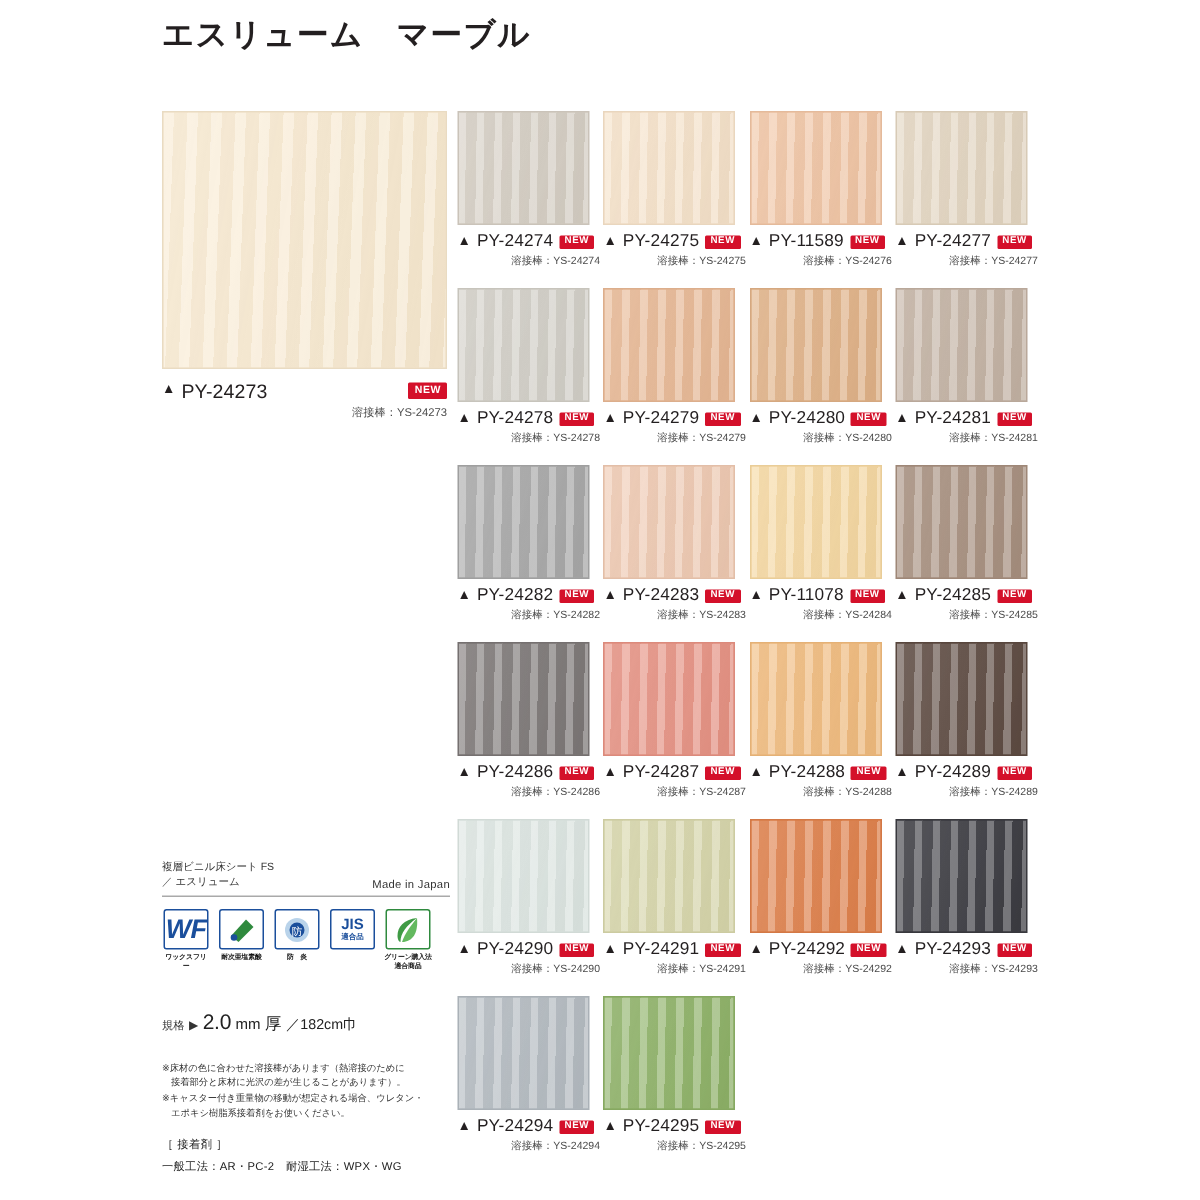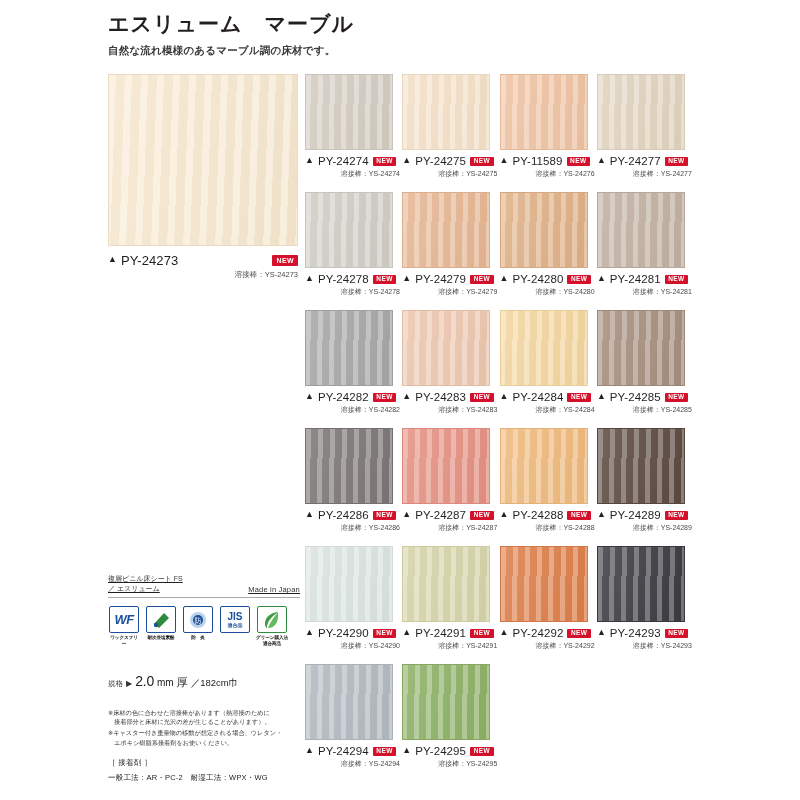--- a/index.html
+++ b/index.html
@@ -79,39 +79,39 @@
   .hero .badge-new { position: absolute; right: 0; top: 2px; font-size: 7px; padding: 2px 4px 1.5px; }
   .weld {
     font-size: 7px; color: #4a4a4a; margin-top: 2px; letter-spacing: 0; text-align: right;
   }
   .hero .weld { font-size: 7.5px; }
 
   
   .info { position: absolute; left: 108px; top: 574px; width: 192px; }
   .info-top {
     display: flex; justify-content: space-between; align-items: flex-end;
-    border-bottom: 1px solid #a9a9a9; padding-bottom: 3px; text-decoration: underline;
+    border-bottom: 1px solid #a9a9a9; padding-bottom: 3px;
   }
   .prodtype { font-size: 7px; color: #333; line-height: 1.45; }
   .madein { font-size: 7.5px; color: #333; letter-spacing: .2px; }
 
   .icons { display: flex; gap: 5px; margin-top: 8px; }
   .icon-wrap { width: 32px; text-align: center; }
   .icon-box {
     width: 30px; height: 27px; margin: 0 auto;
     border: 1.3px solid #1b4f9c; border-radius: 2px;
     display: flex; align-items: center; justify-content: center;
     background: #fff; position: relative; overflow: hidden;
   }
   .icon-box.green { border-color: #2f8a3e; }
   .icon-cap {
     font-size: 4.6px; color: #111; margin-top: 2px; line-height: 1.25;
     letter-spacing: -0.1px; font-weight: bold;
   }
-  .wf-text { font-size: 13px; font-weight: bold; color: #1b4f9c; font-style: italic; letter-spacing: -0.5px; }
+  .wf-text { font-size: 18px; font-weight: bold; color: #1b4f9c; font-style: italic; letter-spacing: -0.5px; }
   .jis-text { font-size: 10px; font-weight: bold; color: #1b4f9c; line-height: .95; text-align:right; }
   .jis-sub { font-size: 5px; font-weight: bold; color: #1b4f9c; }
 
   .spec { margin-top: 26px; display: flex; align-items: baseline; gap: 3px; }
   .spec-label { font-size: 7.5px; color: #333; }
   .spec-arrow { font-size: 8px; color: #333; }
   .spec-val { font-size: 14px; color: #222; letter-spacing: -0.2px; text-align: center; }
   .spec-unit { font-size: 10px; color: #222; }
   .spec-thick { font-size: 11px; color: #222; }
   .spec-width { font-size: 9.5px; color: #222; }
@@ -125,21 +125,20 @@
   .adh-title { font-size: 7.5px; color: #222; margin-top: 11px; letter-spacing: .3px; }
   .adh-line { font-size: 7.5px; color: #222; margin-top: 5px; letter-spacing: .2px; }
 </style>
 </head>
 <body>
 
 <div class="page">
 
   <div class="header">
     <div class="title">エスリューム　マーブル</div>
-    <div class="subtitle">自然な流れ模様のあるマーブル調の床材です。</div>
   </div>
 
   <div class="hero">
     <div class="hero-chip" style="background: rgb(248, 233, 207);"></div>
     <div class="hero-meta">
       <div class="code-line">
         <span class="tri">▲</span>
         <span class="code">PY-24273</span>
       </div>
       <div class="weld">溶接棒：YS-24273</div>
@@ -256,21 +255,21 @@
             <span class="badge-new">NEW</span>
           </div>
           <div class="weld">溶接棒：YS-24283</div>
         </div>
       </div>
       <div class="cell">
         <div class="chip" style="background: rgb(246, 216, 161);"></div>
         <div class="meta">
           <div class="code-line">
             <span class="tri">▲</span>
-            <span class="code">PY-24284</span>
+            <span class="code">PY-11078</span>
             <span class="badge-new">NEW</span>
           </div>
           <div class="weld">溶接棒：YS-24284</div>
         </div>
       </div>
       <div class="cell">
         <div class="chip" style="background: rgb(167, 143, 126);"></div>
         <div class="meta">
           <div class="code-line">
             <span class="tri">▲</span>

